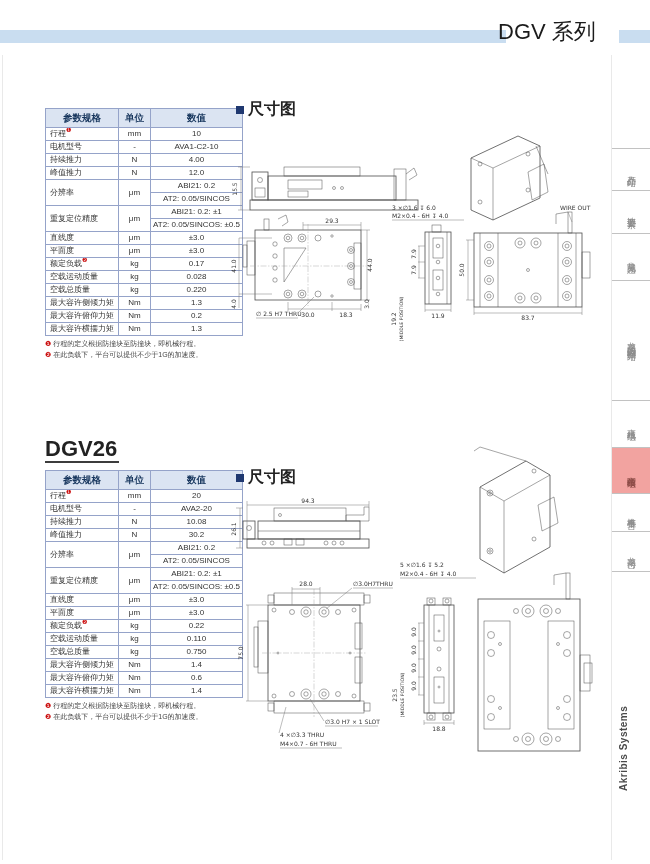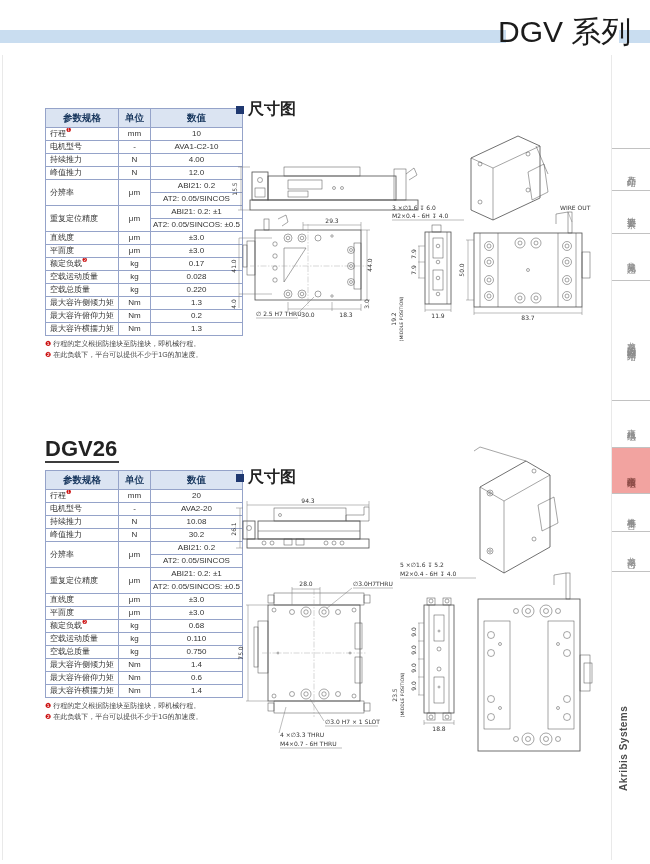--- a/index.html
+++ b/index.html
@@ -7,21 +7,21 @@
     width:650px;height:864px;position:relative;overflow:hidden;
     background:#ffffff;
     font-family:"Liberation Sans","DejaVu Sans",sans-serif;
     -webkit-font-smoothing:antialiased;
   }
   .edge-line{position:absolute;width:1px;background:#e9e9e9;}
   
   .hdr-bar{position:absolute;top:30px;height:13px;background:#c9ddf0;}
   .page-title{
     position:absolute;top:13px;left:498px;width:122px;height:38px;
-    font-size:30px;color:#1b1b1b;text-align:center;line-height:38px;
+    font-size:22px;color:#1b1b1b;text-align:left;line-height:38px;
     letter-spacing:0px;white-space:nowrap;
   }
   
   .sec-title{
     position:absolute;left:45px;font-size:22px;font-weight:bold;color:#222;
     border-bottom:2px solid #3c3c3c;padding:0 2px 1px 0;line-height:1.05;
   }
   
   .dim-head{position:absolute;left:236px;font-size:16px;font-weight:bold;color:#222;display:flex;align-items:center;}
   .dim-head .sq{width:8px;height:8px;background:#1f3870;margin-right:4px;display:inline-block;}
@@ -392,21 +392,21 @@
         <td>±3.0</td>
       </tr>
   <tr>
         <td class="lbl">平面度</td>
         <td>μm</td>
         <td>±3.0</td>
       </tr>
   <tr>
         <td class="lbl"><span>额定负载</span><sup class="fn">❷</sup></td>
         <td>kg</td>
-        <td>0.68</td>
+        <td>0.22</td>
       </tr>
   <tr>
         <td class="lbl">空载运动质量</td>
         <td>kg</td>
         <td>0.110</td>
       </tr>
   <tr>
         <td class="lbl">空载总质量</td>
         <td>kg</td>
         <td>0.750</td>

